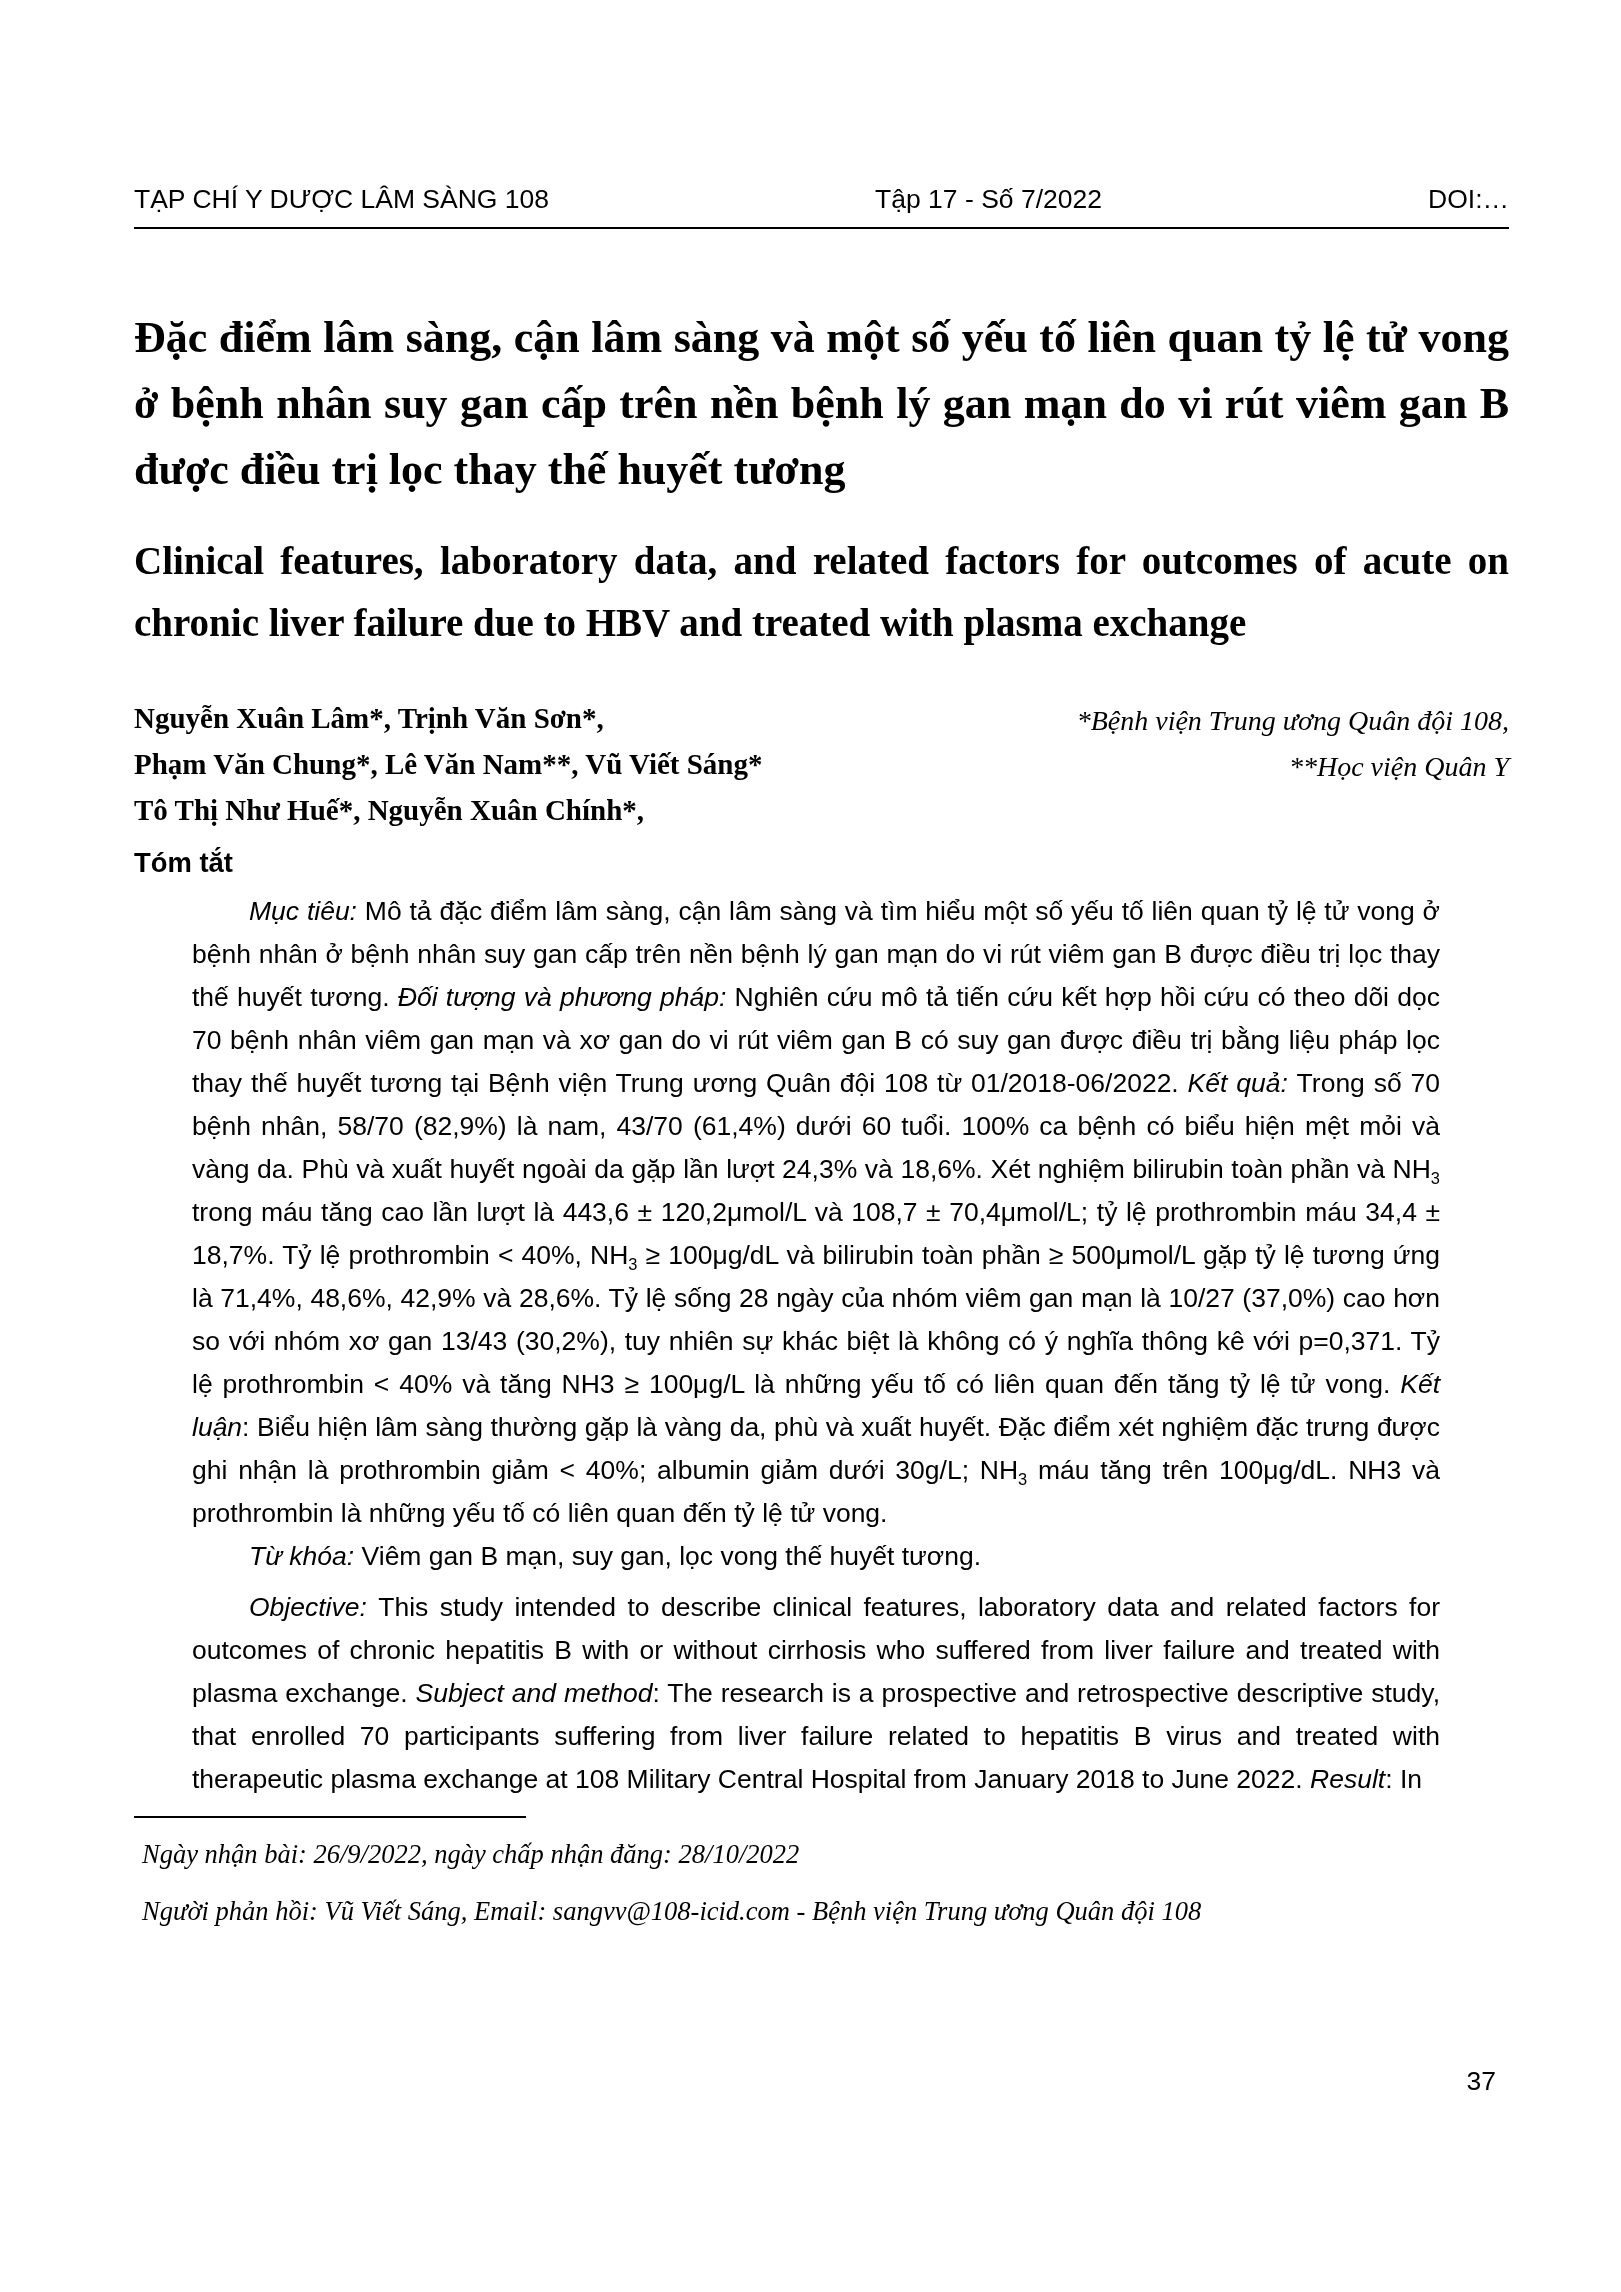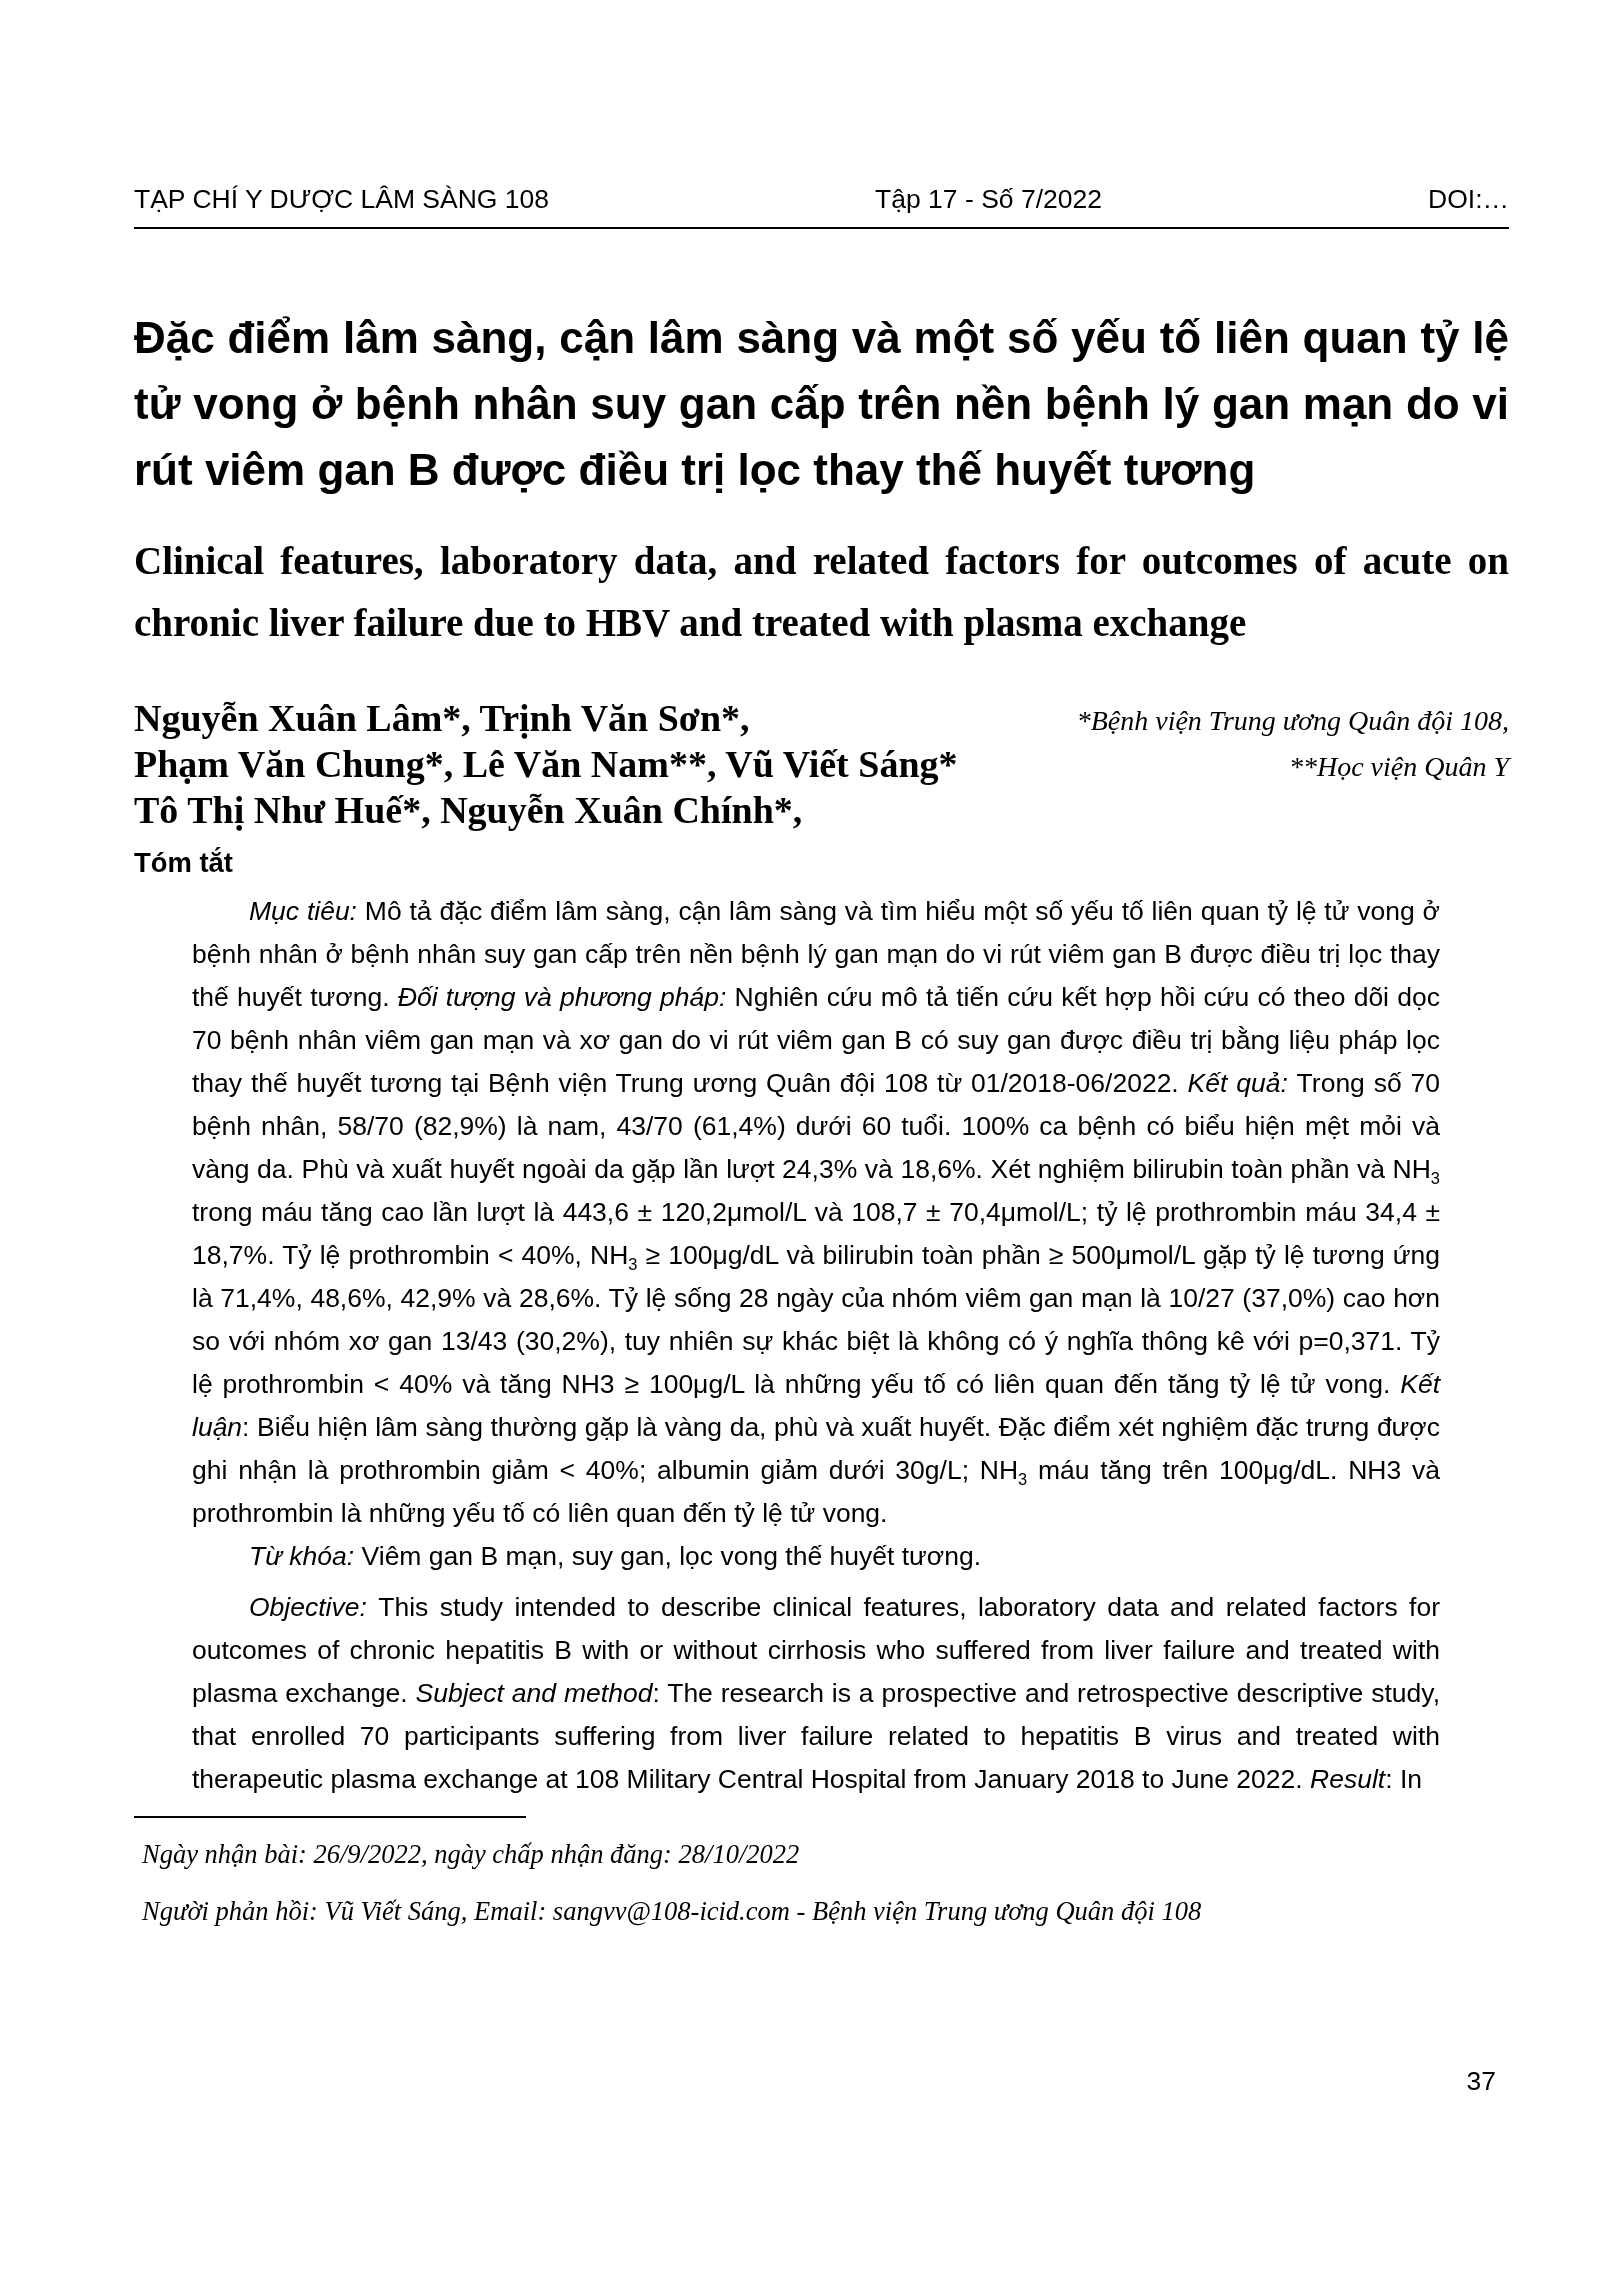--- a/index.html
+++ b/index.html
@@ -25,21 +25,21 @@
     align-items: baseline;
     font-size: 26.5px;
     line-height: 31px;
   }
   .header-rule {
     border: none;
     border-top: 2.9px solid #000000;
     margin: 11.8px 0 0 0;
   }
   .title-vi {
-    font-family: Liberation Sans, sans-serif;
+    font-family: Liberation Serif, serif;
     font-weight: bold;
     font-size: 44px;
     line-height: 66px;
     text-align: justify;
     margin: 76px 0 0 0;
   }
   .title-en {
     font-family: "Liberation Serif", "DejaVu Serif", serif;
     font-weight: bold;
     font-size: 39px;
@@ -49,21 +49,21 @@
   }
   .byline {
     display: flex;
     justify-content: space-between;
     align-items: flex-start;
     margin-top: 41px;
     font-family: "Liberation Serif", "DejaVu Serif", serif;
   }
   .authors {
     font-weight: bold;
-    font-size: 38px;
+    font-size: 29px;
     line-height: 46px;
   }
   .affiliations {
     font-style: italic;
     font-size: 28px;
     line-height: 46px;
     text-align: right;
     padding-top: 2.9px;
   }
   .section-heading {

